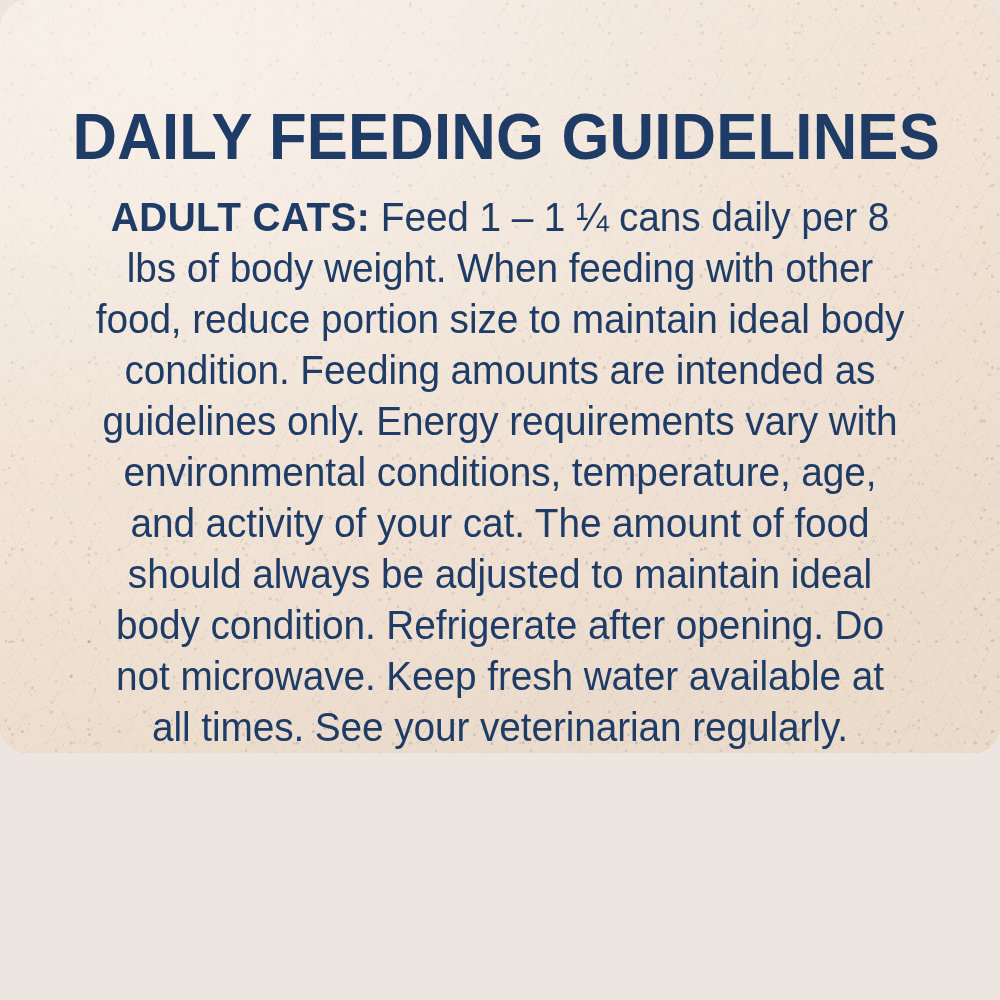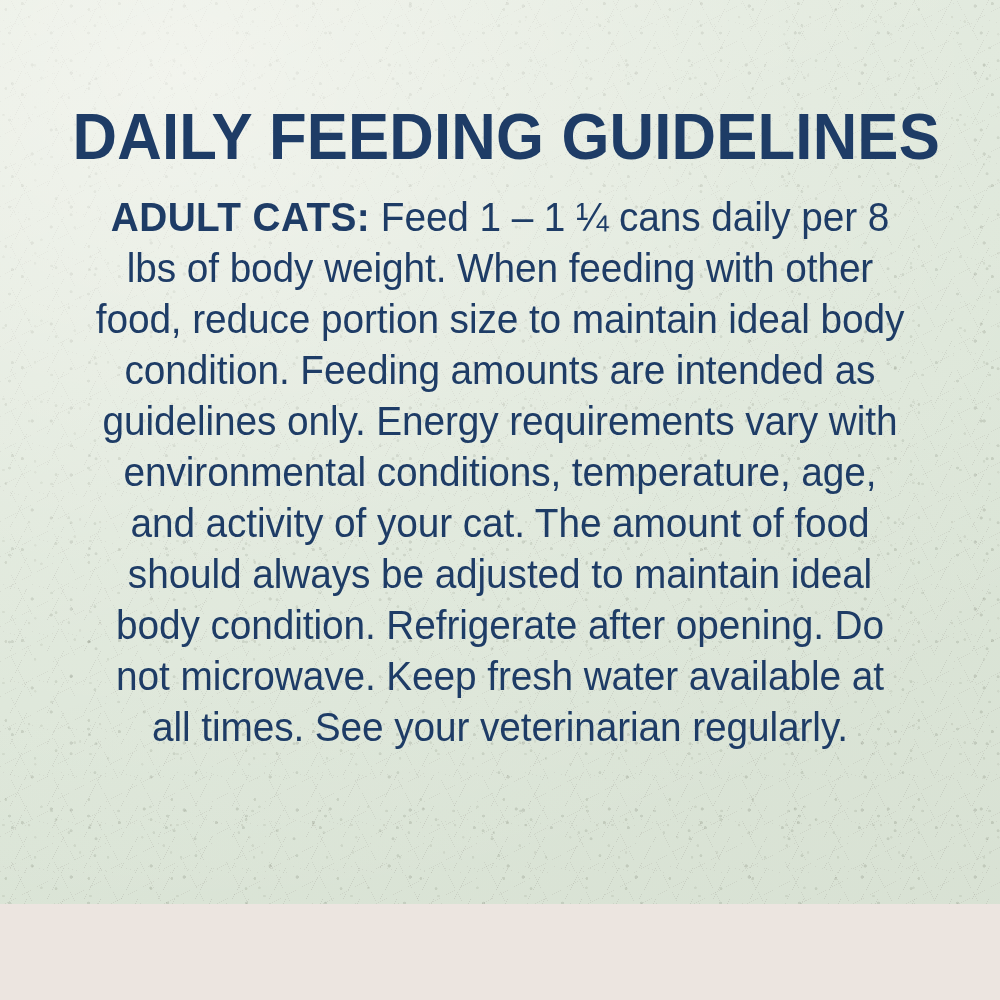--- a/index.html
+++ b/index.html
@@ -13,24 +13,25 @@
 
   body {
     font-family: "Liberation Sans", sans-serif;
     background: #ece5e0;
   }
 
   
   #label-panel {
     position: relative;
     width: 1000px;
-    height: 904px;
+    height: 753px;
     box-sizing: border-box;
-    background-color: #86efac;
+    background-color: #fdba74;
     overflow: hidden;
+    border-radius: 27px;
   }
 
   
   #paper-texture {
     position: absolute;
     inset: 0;
     pointer-events: none;
     opacity: .85;
     background-color: #ece5e0;
     background-image:

